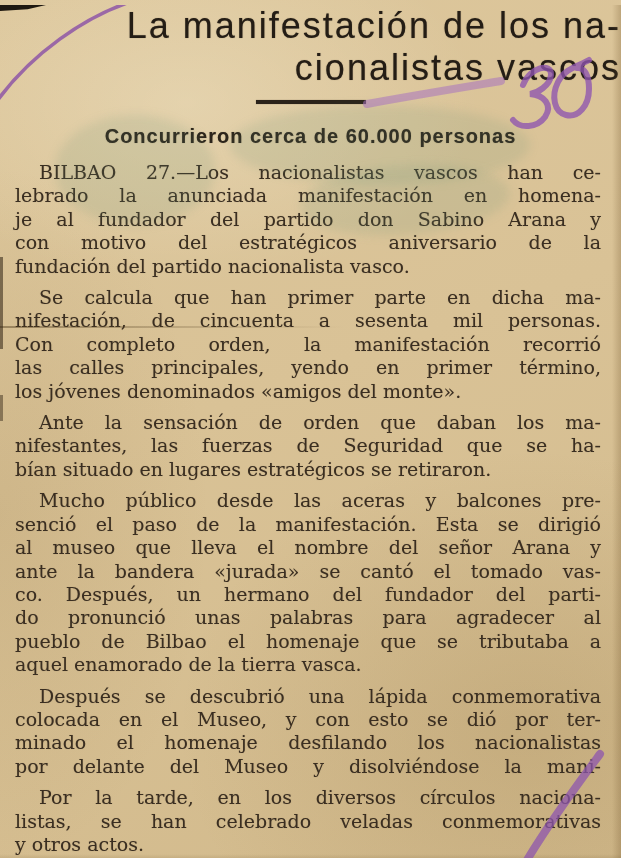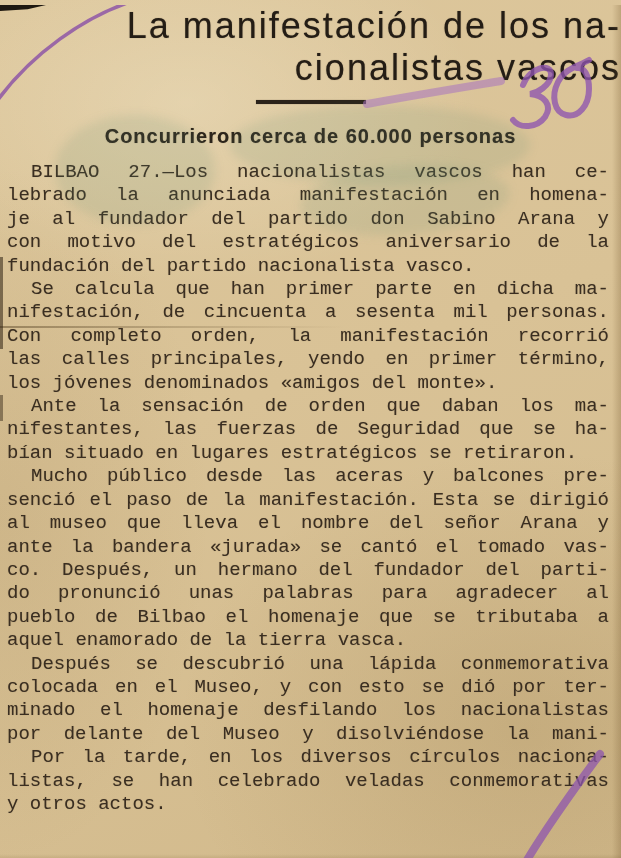--- a/index.html
+++ b/index.html
@@ -33,21 +33,21 @@
     font-weight:700;font-size:20px;letter-spacing:1px;color:#2c241a;
     text-shadow:0 0 1px rgba(44,36,26,.4);
   }
 
   
   .body-text{
     margin-top:13px;padding:0 12px 0 7px;
     font-size:19px;color:#3a2e21;
     text-shadow:0 0 1px rgba(58,46,33,.25);
   }
-  .para{margin:0;font-family:Liberation Mono, monospace;}
+  .para{margin:8px;}
   .line{
     line-height:23.4px;
     text-align:justify;text-align-last:justify;
     white-space:nowrap;
   }
   .line.last{text-align-last:left;white-space:normal;}
   .line.first{text-indent:24px;}
 
   
   .overlay{position:absolute;left:0;top:0;pointer-events:none;}

